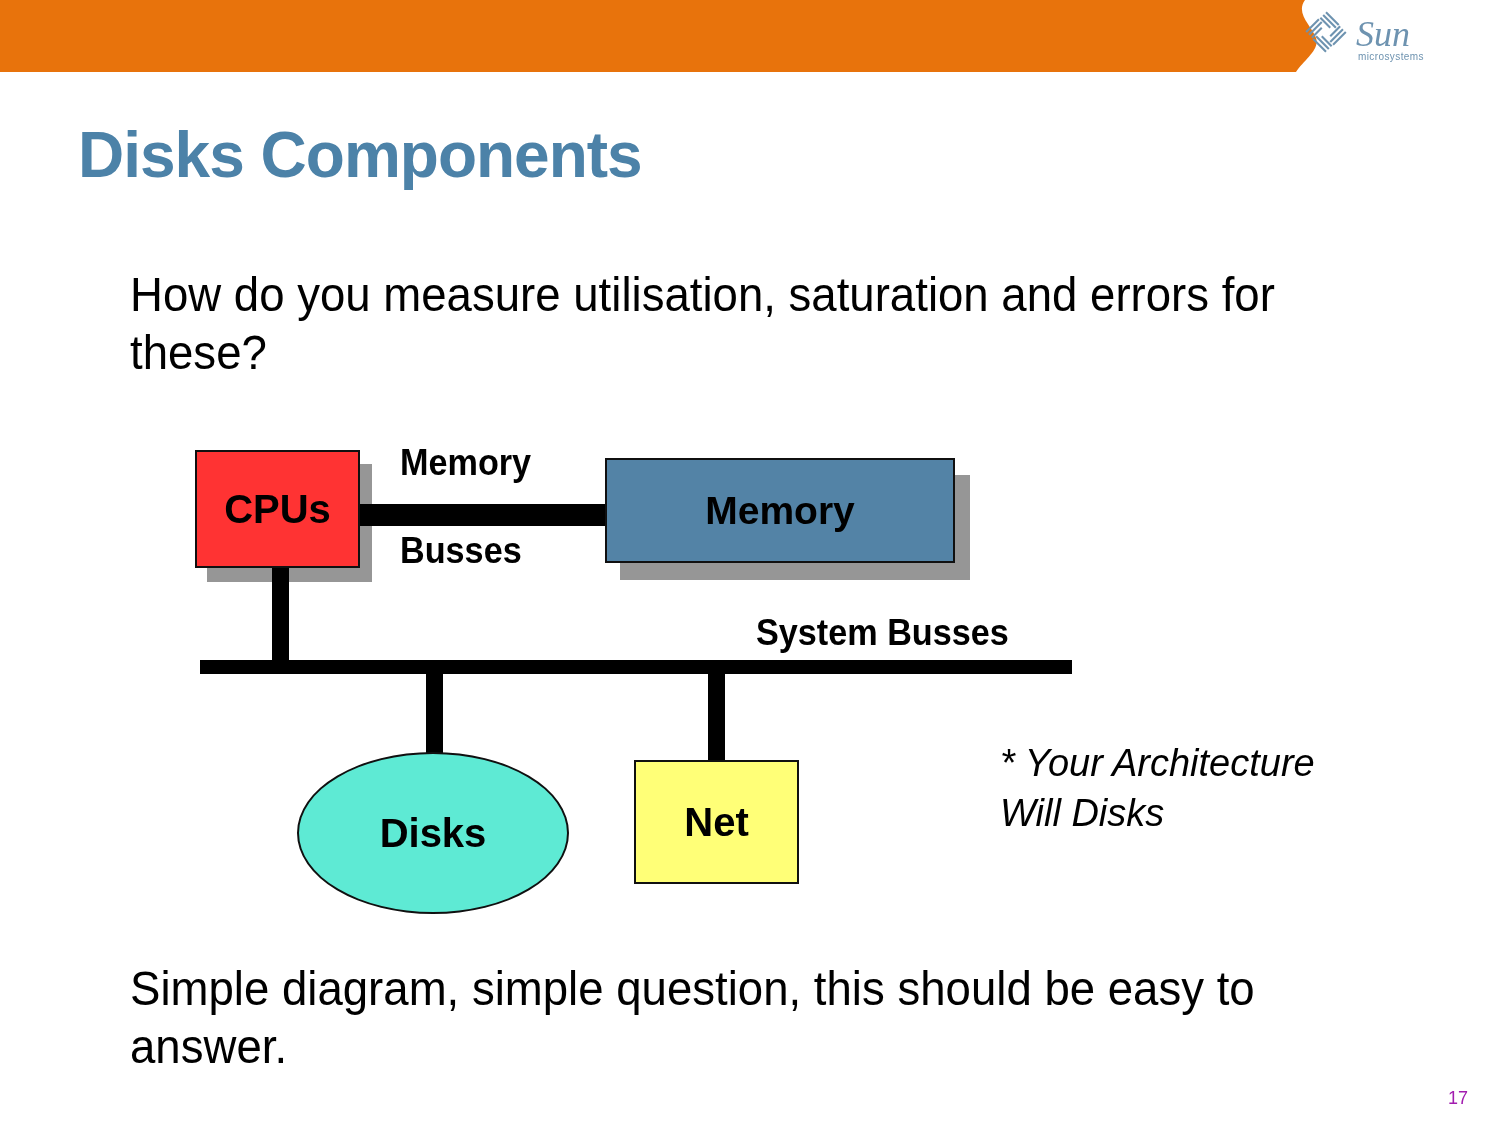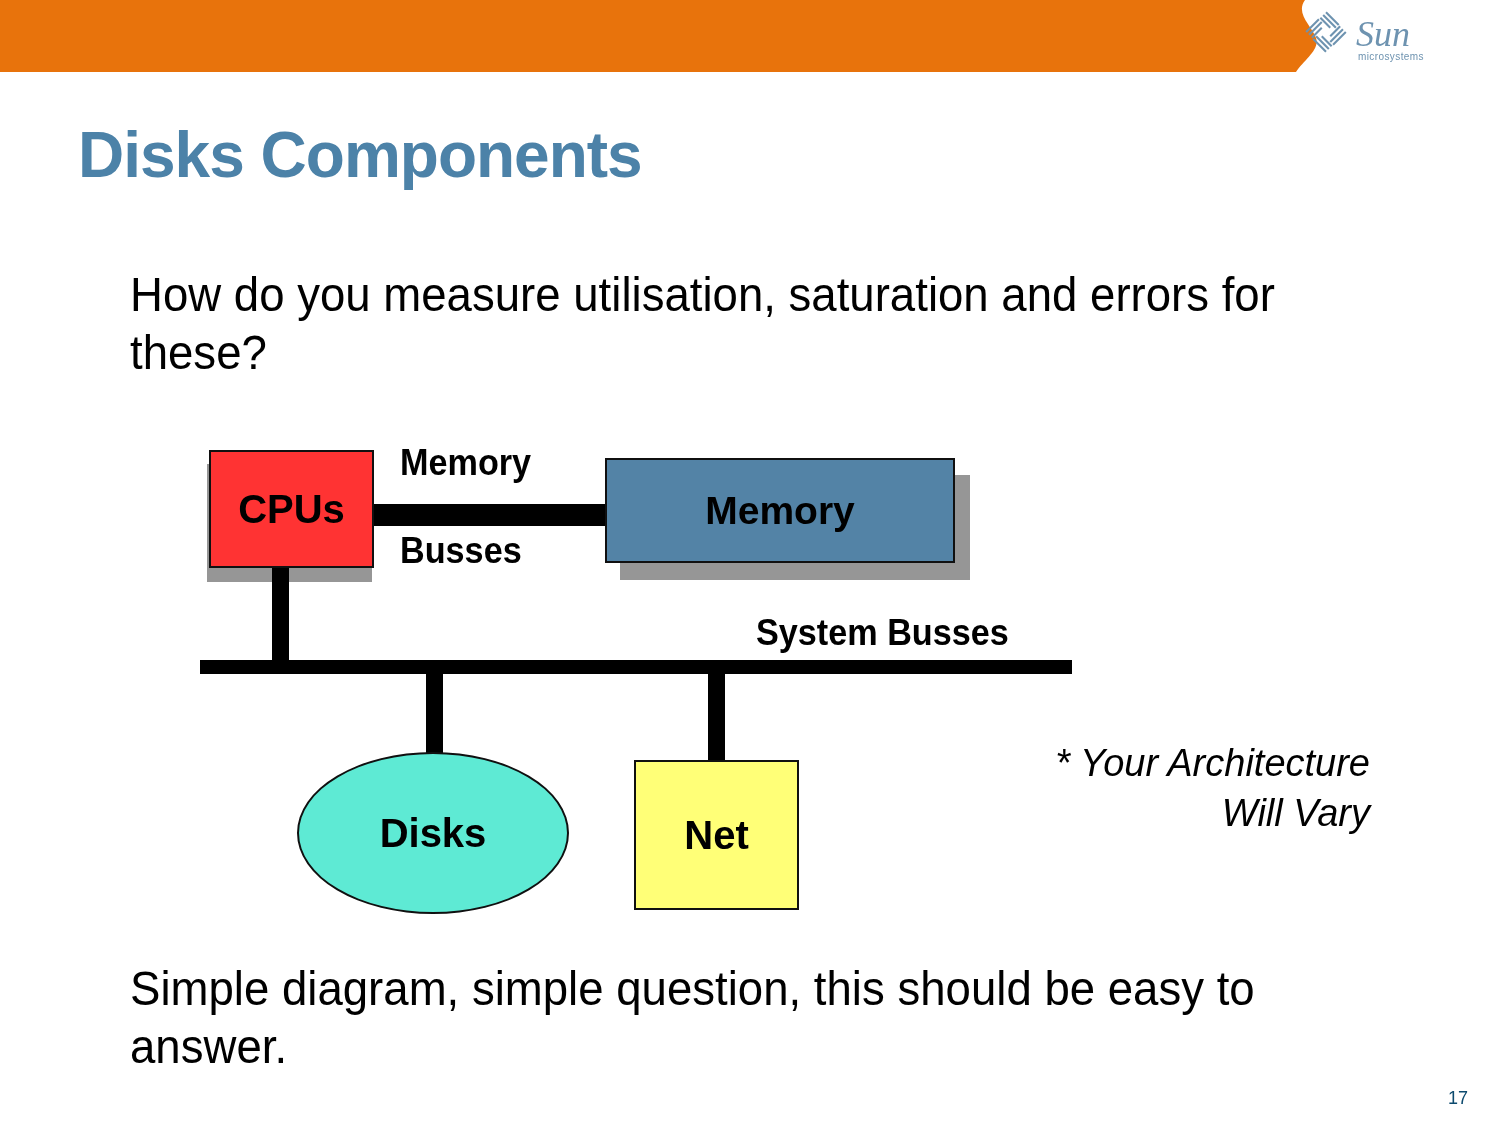--- a/index.html
+++ b/index.html
@@ -95,21 +95,20 @@
     font-size: 40px;
   }
 
   #cpus-node {
     left: 195px;
     top: 30px;
     width: 165px;
     height: 118px;
     background: #FF3333;
     font-size: 40px;
-    margin-left: 14px;
   }
   #cpus-shadow {
     left: 207px;
     top: 44px;
     width: 165px;
     height: 118px;
   }
 
   #memory-node {
     left: 605px;
@@ -123,21 +122,21 @@
     left: 620px;
     top: 55px;
     width: 350px;
     height: 105px;
   }
 
   #net-node {
     left: 634px;
     top: 340px;
     width: 165px;
-    height: 150px;
+    height: 124px;
     background: #FFFF77;
     font-size: 40px;
   }
 
   .node-ellipse {
     position: absolute;
     border: 2px solid #101010;
     box-sizing: border-box;
     border-radius: 50%;
     display: flex;
@@ -201,33 +200,33 @@
   }
   #label-memory-top   { left: 400px; top: 22px; }
   #label-busses       { left: 400px; top: 110px; }
   #label-system-busses{ left: 756px; top: 192px; }
 
   .footnote {
     position: absolute;
     left: 1000px;
     top: 318px;
     width: 370px;
-    text-align: right;
+    text-align: left;
     font-size: 38px;
     font-style: italic;
     color: #000000;
     line-height: 1.32;
   }
 
   .page-number {
     position: absolute;
     right: 32px;
     bottom: 16px;
     font-size: 18px;
-    color: #0c4a6e;
+    color: #a21caf;
     margin-top: 48px;
   }
 </style>
 </head>
 <body>
 
 <div class="header-band">
   <svg width="1360" height="72" viewBox="0 0 1360 72" xmlns="http://www.w3.org/2000/svg">
     <path d="M0,0 L1305,0 C1295,14 1312,26 1316,38 C1320,50 1304,60 1296,72 L0,72 Z" fill="#E8730C"></path>
   </svg>
@@ -278,19 +277,19 @@
   <div id="net-node" class="node-box">
     <span>Net</span>
   </div>
 
   <div id="label-memory-top" class="diagram-label">Memory</div>
   <div id="label-busses" class="diagram-label">Busses</div>
   <div id="label-system-busses" class="diagram-label">System Busses</div>
 
   <div class="footnote">
     <div>* Your Architecture</div>
-    <div>Will Vary</div>
+    <div>Will Disks</div>
   </div>
 </div>
 
 <div id="closing-paragraph" class="body-text">Simple diagram, simple question, this should be easy to answer.</div>
 
 <div class="page-number">17</div>
 
 </body></html>

